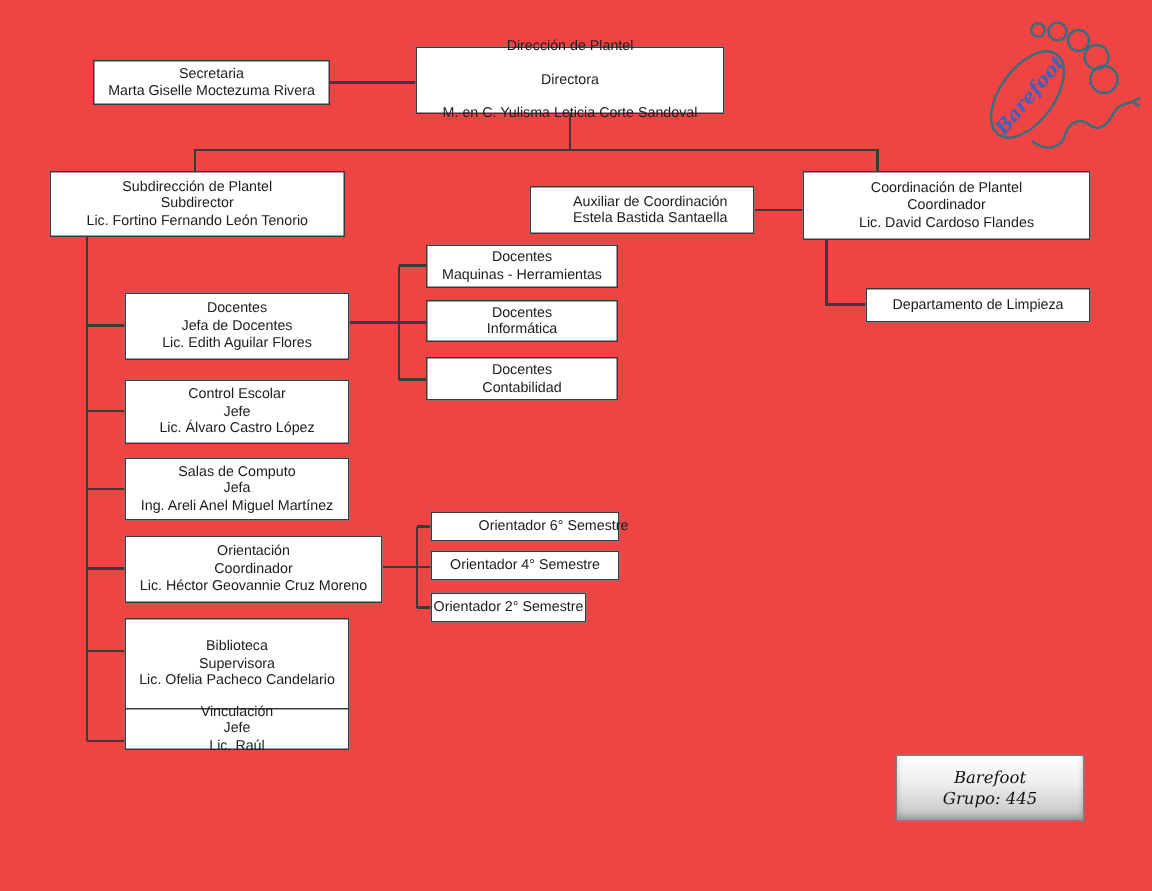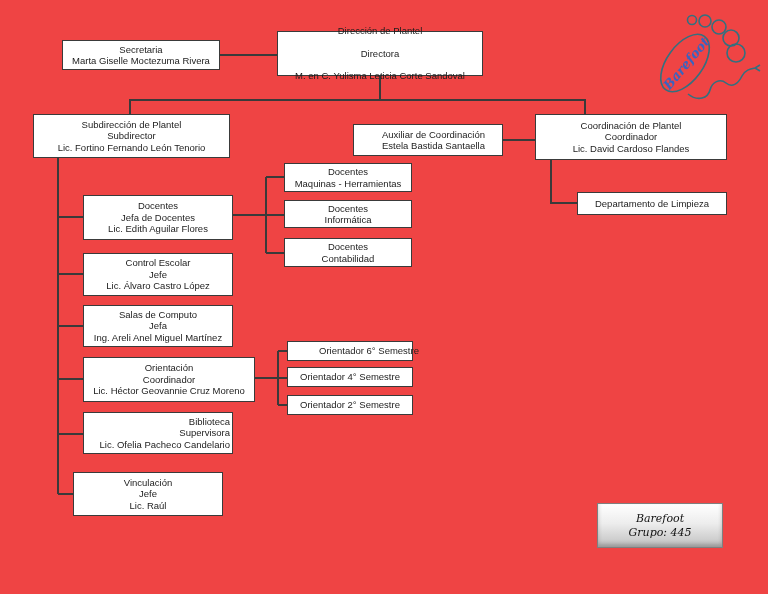--- a/index.html
+++ b/index.html
@@ -127,31 +127,31 @@
   </div>
 
   <div class="node" style="left:287px;top:341px;width:126px;height:20px;padding-left:40px;">
     <span>Orientador 6° Semestre</span>
   </div>
 
   <div class="node" style="left:287px;top:367px;width:126px;height:20px;">
     <span>Orientador 4° Semestre</span>
   </div>
 
-  <div class="node" style="left:287px;top:395px;width:126px;height:20px;">
+  <div class="node" style="left:287px;top:395px;width:104px;height:20px;">
     <span>Orientador 2° Semestre</span>
   </div>
 
-  <div class="node" style="left:83px;top:412px;width:150px;height:42px;align-items:flex-end;">
+  <div class="node" style="left:83px;top:412px;width:150px;height:61px;">
     <span>Biblioteca</span>
     <span>Supervisora</span>
     <span>Lic. Ofelia Pacheco Candelario</span>
   </div>
 
-  <div class="node" style="left:73px;top:472px;width:150px;height:44px;">
+  <div class="node" style="left:83px;top:472px;width:150px;height:28px;">
     <span>Vinculación</span>
     <span>Jefe</span>
     <span>Lic. Raúl</span>
   </div>
 
   <svg class="logo" width="118" height="96" viewBox="0 0 118 96">
     <g stroke="#33707f" stroke-width="1.6" fill="none">
       <ellipse cx="35" cy="55" rx="18" ry="33" transform="rotate(36 35 55)"></ellipse>
       <circle cx="42" cy="12" r="4.5"></circle>
       <circle cx="55" cy="13" r="6"></circle>

